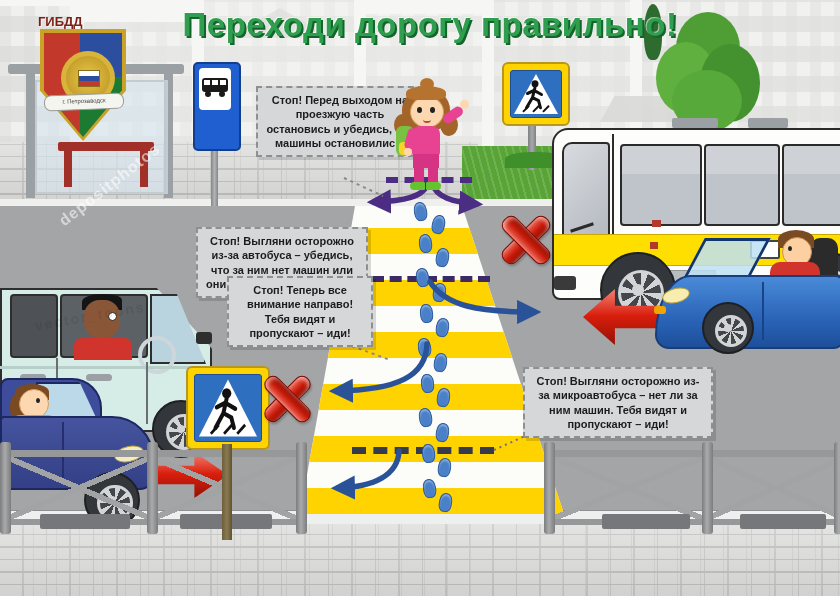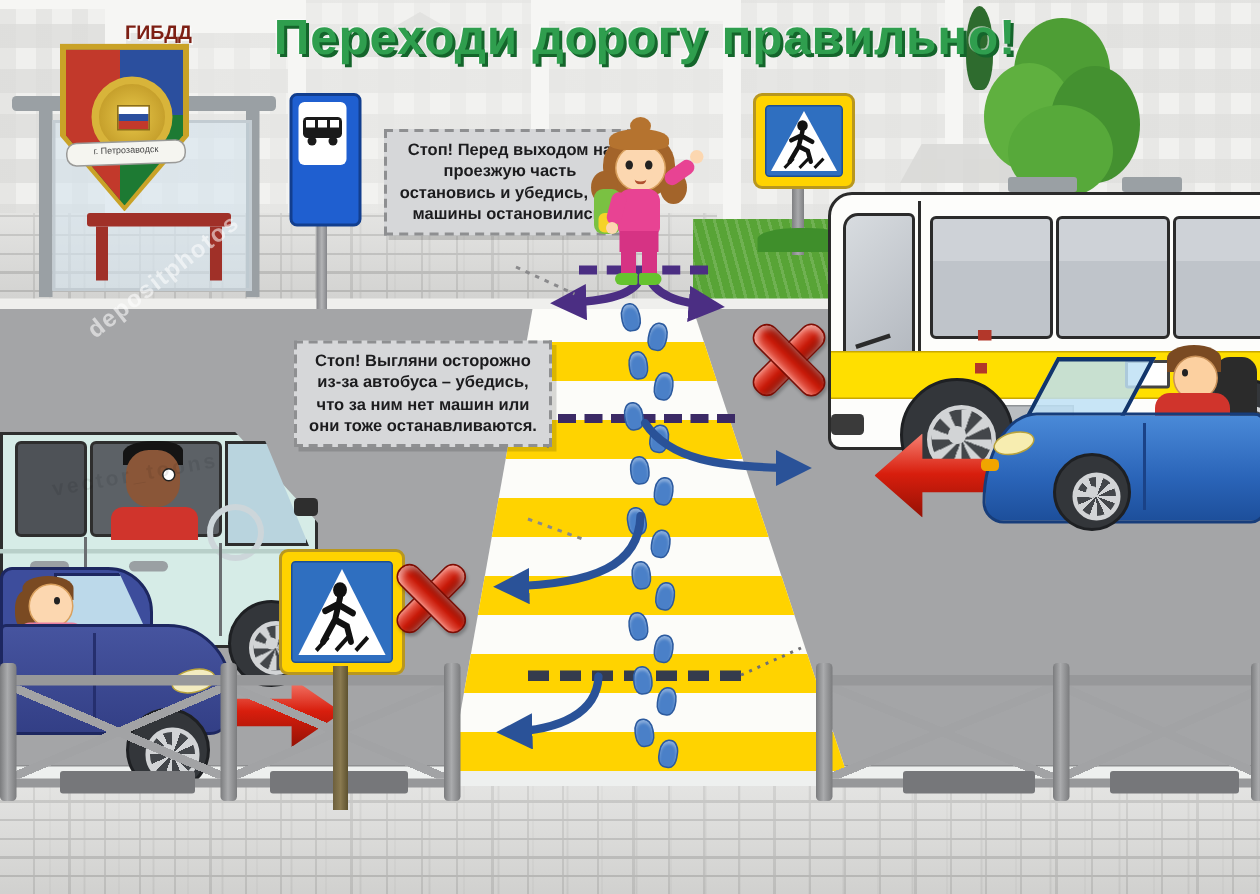--- a/index.html
+++ b/index.html
@@ -93,21 +93,21 @@
     <div class="abs" style="left:0;top:0;width:176px;height:10px;background:#9aa0a4;border-radius:3px;"></div>
     <div class="abs" style="left:18px;top:10px;width:9px;height:124px;background:#9aa0a4;"></div>
     <div class="abs" style="left:156px;top:10px;width:9px;height:124px;background:#9aa0a4;"></div>
     <div class="abs" style="left:27px;top:16px;width:129px;height:110px;background:rgba(213,228,238,.6);border:2px solid #c3ccd2;"></div>
     <div class="abs" style="left:50px;top:78px;width:96px;height:9px;background:#a03028;border-radius:2px;"></div>
     <div class="abs" style="left:56px;top:87px;width:8px;height:36px;background:#a03028;"></div>
     <div class="abs" style="left:132px;top:87px;width:8px;height:36px;background:#a03028;"></div>
   </div>
 
   <div class="abs" style="left:38px;top:14px;width:90px;height:132px;z-index:50;">
-    <div class="abs" style="left:0;top:0;width:90px;text-align:right;font-size:13px;font-weight:bold;color:#7d1f14;text-shadow:1px 1px 0 rgba(255,255,255,.7);">ГИБДД</div>
+    <div class="abs" style="left:0;top:0;width:90px;text-align:left;font-size:13px;font-weight:bold;color:#7d1f14;text-shadow:1px 1px 0 rgba(255,255,255,.7);">ГИБДД</div>
     <div class="abs" style="left:2px;top:15px;width:86px;height:112px;background:#c9a227;clip-path:polygon(0 0,100% 0,100% 55%,50% 100%,0 55%);">
       <div class="abs" style="left:4px;top:4px;width:78px;height:104px;clip-path:polygon(0 0,100% 0,100% 55%,50% 100%,0 55%);background:linear-gradient(180deg,#2b4f9e 0 42%,#1d7a33 42%);">
         <div class="abs" style="left:0;top:0;width:46%;height:100%;background:#c2392b;"></div>
       </div>
       <div class="abs" style="left:21px;top:22px;width:44px;height:44px;border-radius:50%;border:5px solid #d8b43a;background:radial-gradient(#e8c84a,#b88f1f);">
         <div class="abs" style="left:12px;top:14px;width:20px;height:15px;background:linear-gradient(#fff 0 33%,#2b4f9e 33% 66%,#c2392b 66%);border:1px solid #8a6d1a;"></div>
       </div>
     </div>
     <div class="abs" style="left:6px;top:80px;width:78px;height:14px;background:#f5f5f0;border:1px solid #9a9a98;border-radius:7px;transform:rotate(-2deg);text-align:center;font-size:6px;line-height:13px;color:#444;">г. Петрозаводск</div>
   </div>
@@ -295,20 +295,22 @@
     <div class="fence-base" style="left:58px;top:72px;width:88px;height:15px;"></div>
     <div class="fence-base" style="left:196px;top:72px;width:86px;height:15px;"></div>
     <div class="fence-post" style="left:0;top:0;width:11px;height:92px;"></div>
     <div class="fence-post" style="left:158px;top:0;width:11px;height:92px;"></div>
     <div class="fence-post" style="left:290px;top:0;width:11px;height:92px;"></div>
   </div>
   <div class="abs" style="left:222px;top:444px;width:10px;height:96px;background:linear-gradient(90deg,#6d5f3c,#8a7a50 50%,#5e522f);z-index:19;"></div>
 
   <div class="bubble" style="left:256px;top:86px;width:152px;">Стоп! Перед выходом на проезжую часть остановись и убедись, что машины остановились.</div>
   <div class="bubble" style="left:196px;top:189px;width:156px;margin-top:38px;">Стоп! Выгляни осторожно из-за автобуса – убедись, что за ним нет машин или они тоже останавливаются.</div>
+  <div class="bubble" style="left:227px;top:276px;width:130px;">Стоп! Теперь все внимание направо! Тебя видят и пропускают – иди!</div>
+  <div class="bubble" style="left:523px;top:367px;width:174px;">Стоп! Выгляни осторожно из-за микроавтобуса – нет ли за ним машин. Тебя видят и пропускают – иди!</div>
 
   <div class="abs" style="left:386px;top:74px;width:84px;height:122px;z-index:32;">
     <div class="abs" style="left:16px;top:14px;width:48px;height:44px;background:#a3642a;border-radius:50% 50% 46% 46%;"></div>
     <div class="abs" style="left:8px;top:40px;width:18px;height:22px;background:#a3642a;border-radius:50%;"></div>
     <div class="abs" style="left:54px;top:40px;width:18px;height:22px;background:#a3642a;border-radius:50%;"></div>
     <div class="abs" style="left:34px;top:4px;width:14px;height:12px;background:#b5732f;border-radius:50%;"></div>
     <div class="abs" style="left:24px;top:22px;width:32px;height:30px;background:#fcd7b0;border:1px solid #d9a05e;border-radius:50%;"></div>
     <div class="abs" style="left:20px;top:12px;width:40px;height:14px;background:#b5732f;border-radius:50% 50% 30% 30%;"></div>
     <div class="abs" style="left:31px;top:33px;width:5px;height:6px;background:#222;border-radius:50%;"></div>
     <div class="abs" style="left:44px;top:33px;width:5px;height:6px;background:#222;border-radius:50%;"></div>

